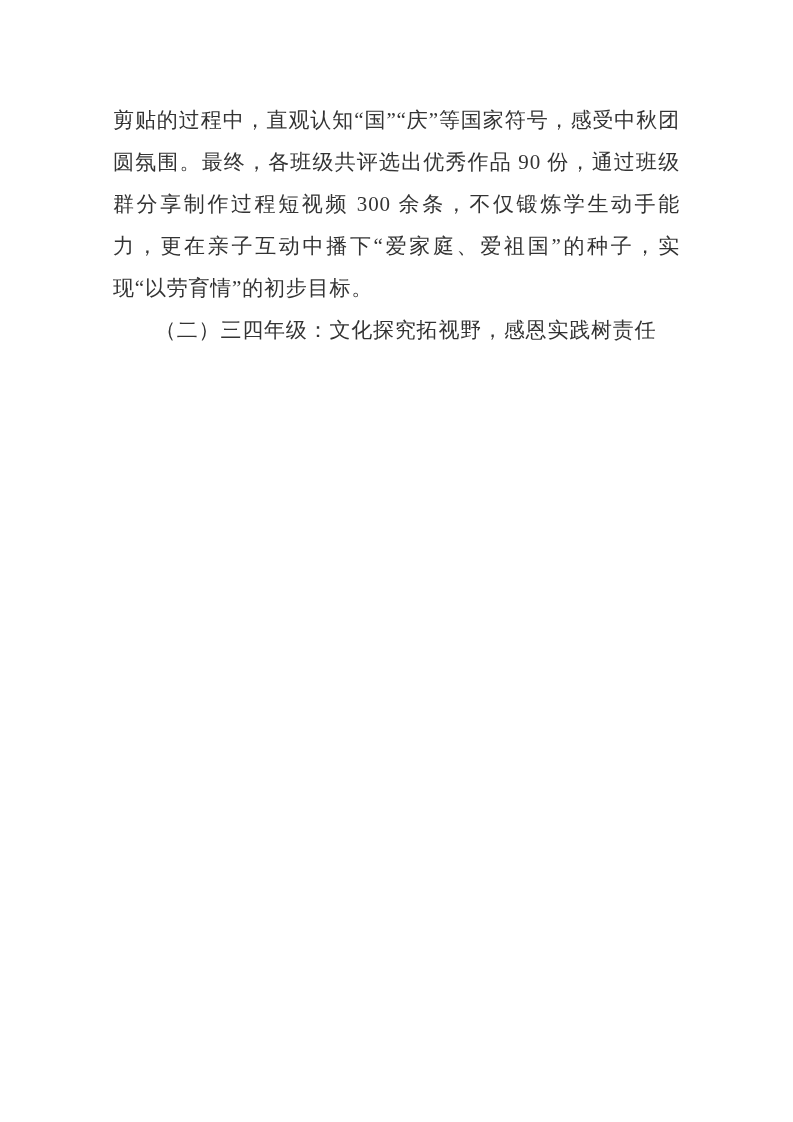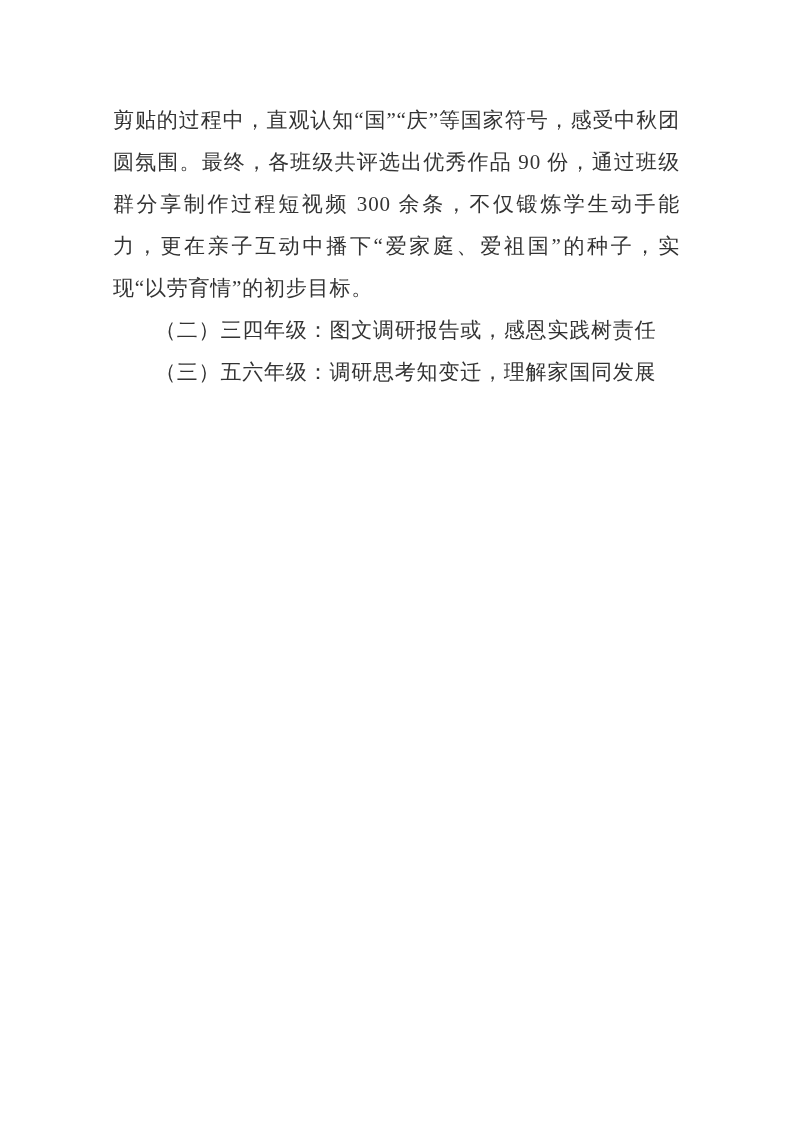--- a/index.html
+++ b/index.html
@@ -35,16 +35,15 @@
   .indent {
     text-indent: 2em;
   }
 </style>
 </head>
 <body>
 
 <div class="page">
   <div class="content">
     <p class="para">剪贴的过程中，直观认知“国”“庆”等国家符号，感受中秋团圆氛围。最终，各班级共评选出优秀作品 90 份，通过班级群分享制作过程短视频 300 余条，不仅锻炼学生动手能力，更在亲子互动中播下“爱家庭、爱祖国”的种子，实现“以劳育情”的初步目标。</p>
-    <p class="para indent">（二）三四年级：图文调研报告或，感恩实践树责任</p>
-    <p class="para indent">（三）五六年级：调研思考知变迁，理解家国同发展</p>
+    <p class="para indent">（二）三四年级：文化探究拓视野，感恩实践树责任</p>
   </div>
 </div>
 
 </body></html>

